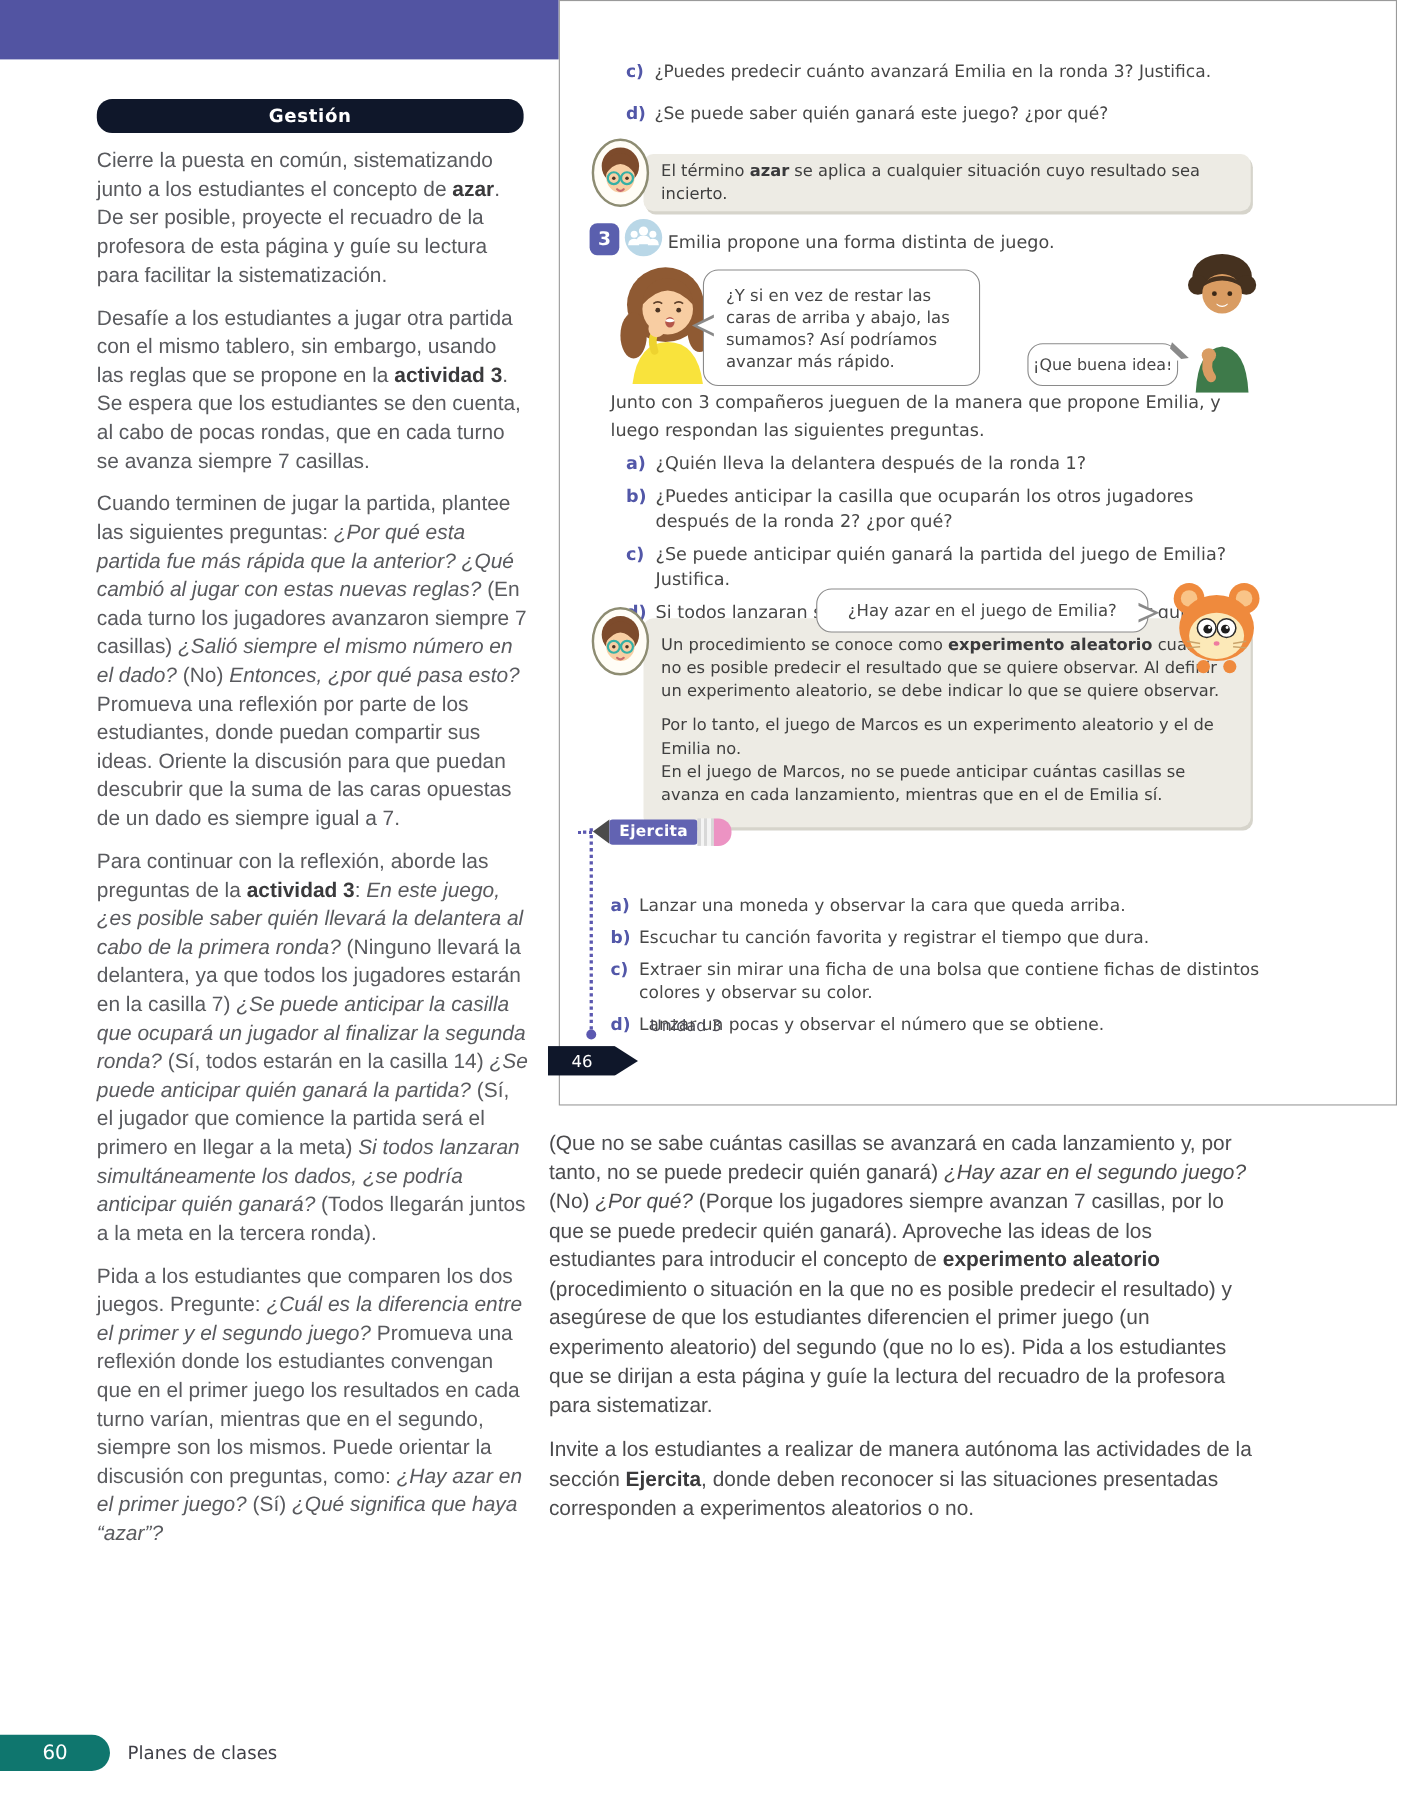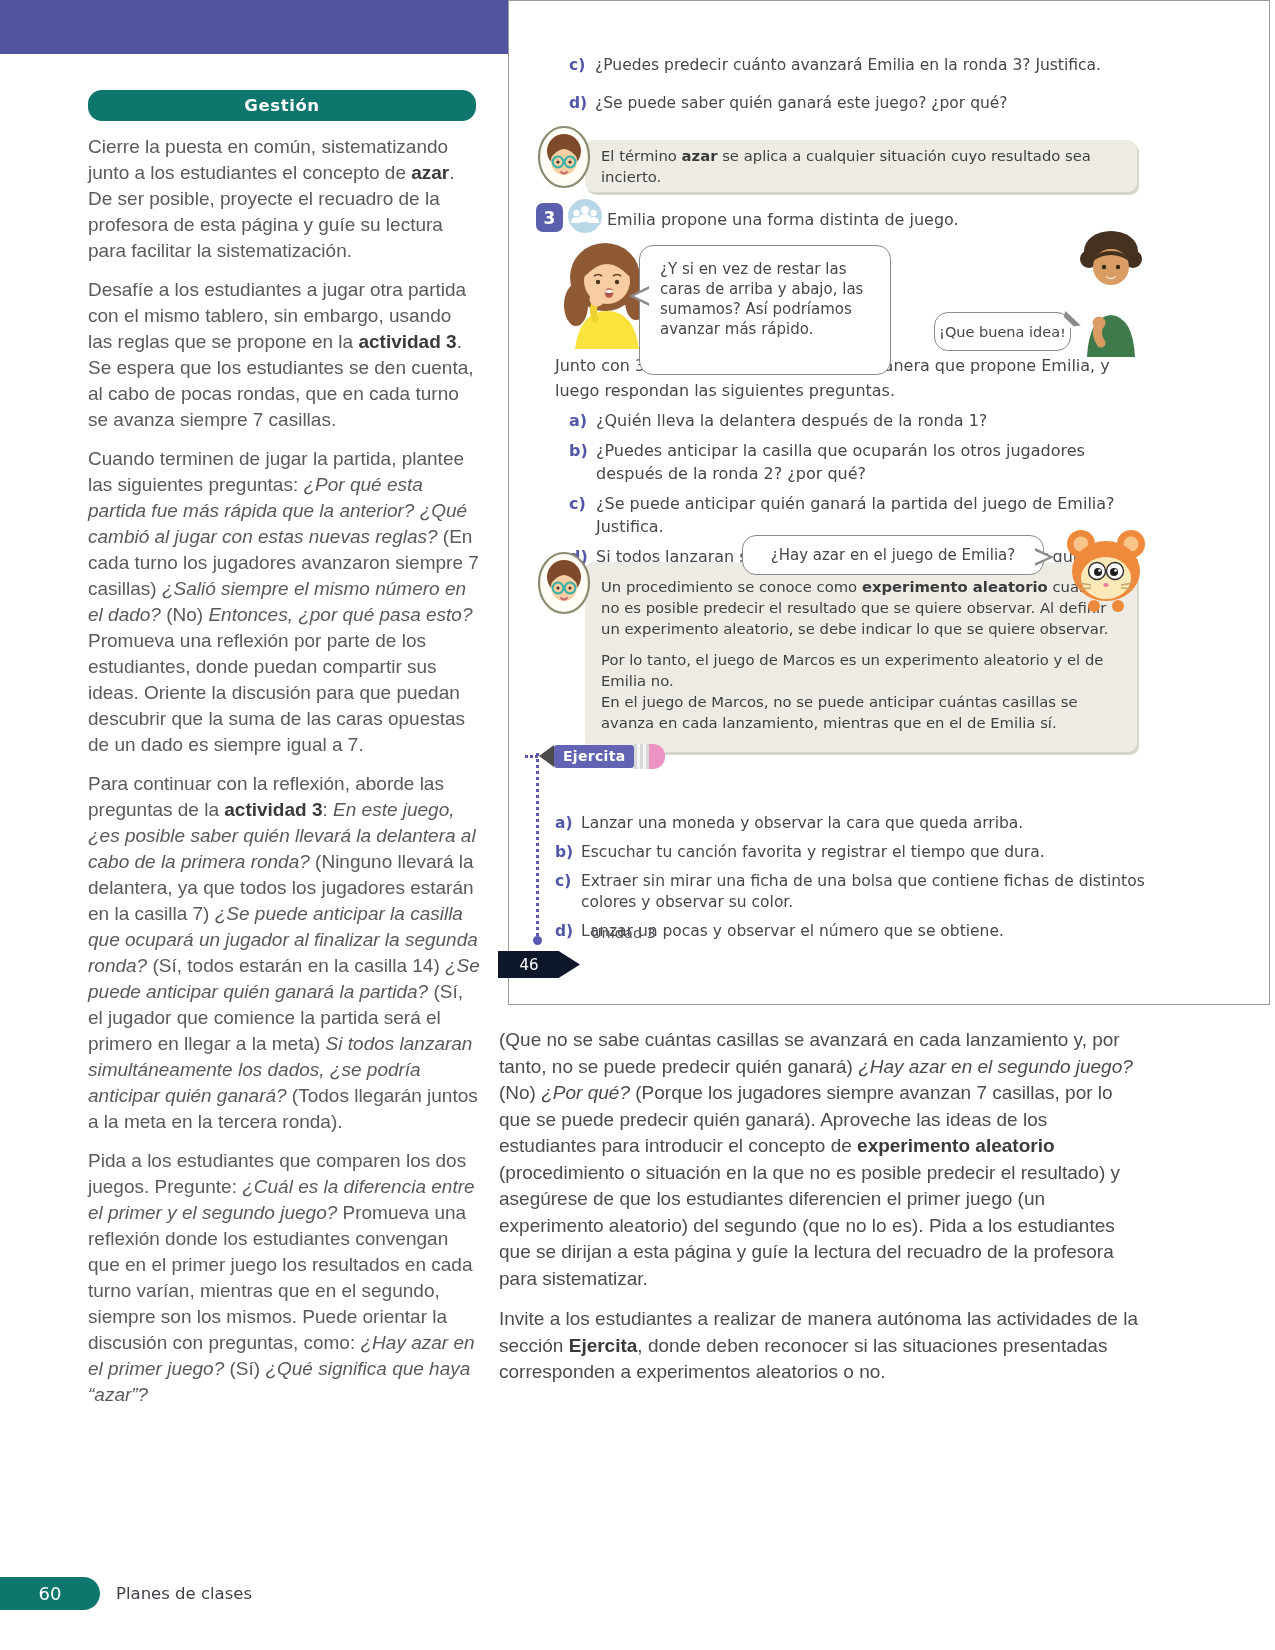--- a/index.html
+++ b/index.html
@@ -5,21 +5,21 @@
   html,body{margin:0;padding:0;}
   body{
     width:1275px;height:1650px;position:relative;background:#ffffff;
     font-family:"Liberation Sans",sans-serif;overflow:hidden;
   }
   
   .top-bar{position:absolute;left:0;top:0;width:508px;height:54px;background:#5254a2;}
   
   .gestion-header{
     position:absolute;left:88px;top:90px;width:388px;height:31px;
-    background:#0f766e;border-radius:14px;color:#fff;
+    background:#0f172a;border-radius:14px;color:#fff;
     font-family:"DejaVu Sans",sans-serif;font-weight:bold;font-size:16.5px;
     letter-spacing:.6px;text-align:center;line-height:31px;
   }
   .left-col{
     position:absolute;left:88px;top:134px;width:392px;
     font-size:19px;line-height:26px;color:#595a5e;
   }
   .left-col p{margin:0 0 13px 0;}
   .rb{font-weight:bold;color:#3a3a3c;}
   .ri{font-style:italic;}
@@ -181,21 +181,21 @@
       <circle cx="66" cy="49" r="2.2" fill="#4c3423"></circle>
       <path d="M43,43 Q47,40 51,43" fill="none" stroke="#5d3f29" stroke-width="1.6"></path>
       <path d="M62,43 Q66,40 70,43" fill="none" stroke="#5d3f29" stroke-width="1.6"></path>
       <ellipse cx="58" cy="60" rx="4.2" ry="4.8" fill="#b5564a"></ellipse>
       <path d="M54,58 Q58,55 62,58 L62,59 Q58,61 54,59 Z" fill="#fff"></path>
       <path d="M24,116 Q29,78 56,78 Q83,78 88,116 Z" fill="#f9e33c"></path>
       <path d="M44,86 Q40,74 46,68" fill="none" stroke="#eed32f" stroke-width="7" stroke-linecap="round"></path>
       <circle cx="46" cy="66" r="7.5" fill="#f8cda2"></circle>
     </svg>
   </div>
-  <div class="bubble bubble1" style="left:130px;top:244px;width:252px;height:130px;">
+  <div class="bubble bubble1" style="left:130px;top:244px;width:252px;height:106px;">
     <span>¿Y si en vez de restar las caras de arriba y abajo, las sumamos? Así podríamos avanzar más rápido.</span>
   </div>
   <div class="bubble bubble-center tail-right" style="left:425px;top:311px;width:137px;height:39px;">
     <span>¡Que buena idea!</span>
   </div>
   <div class="sp-abs" style="left:568px;top:228px;width:68px;height:128px;">
     <svg viewBox="0 0 68 128" width="68" height="128">
       <ellipse cx="34" cy="22" rx="27" ry="20" fill="#45311f"></ellipse>
       <circle cx="12" cy="30" r="9" fill="#45311f"></circle>
       <circle cx="56" cy="30" r="9" fill="#45311f"></circle>

